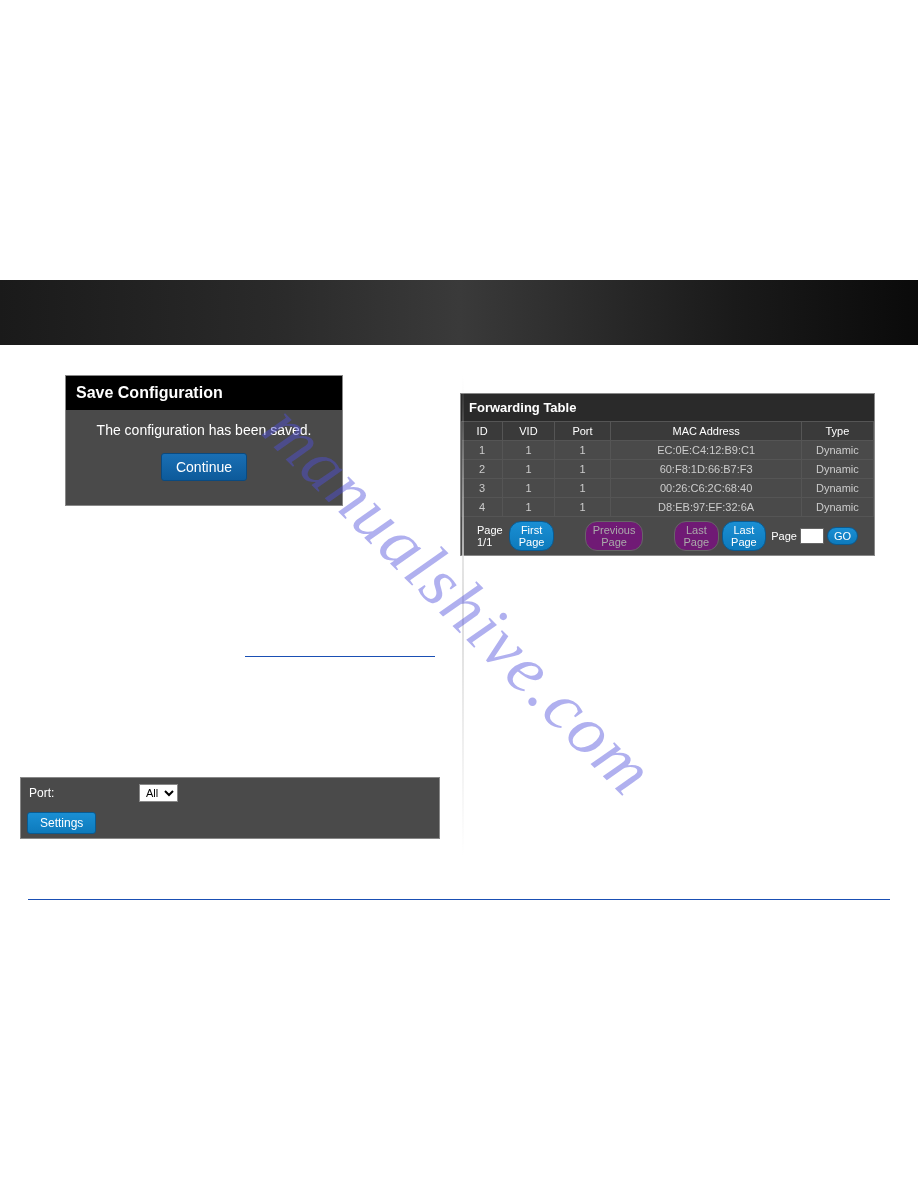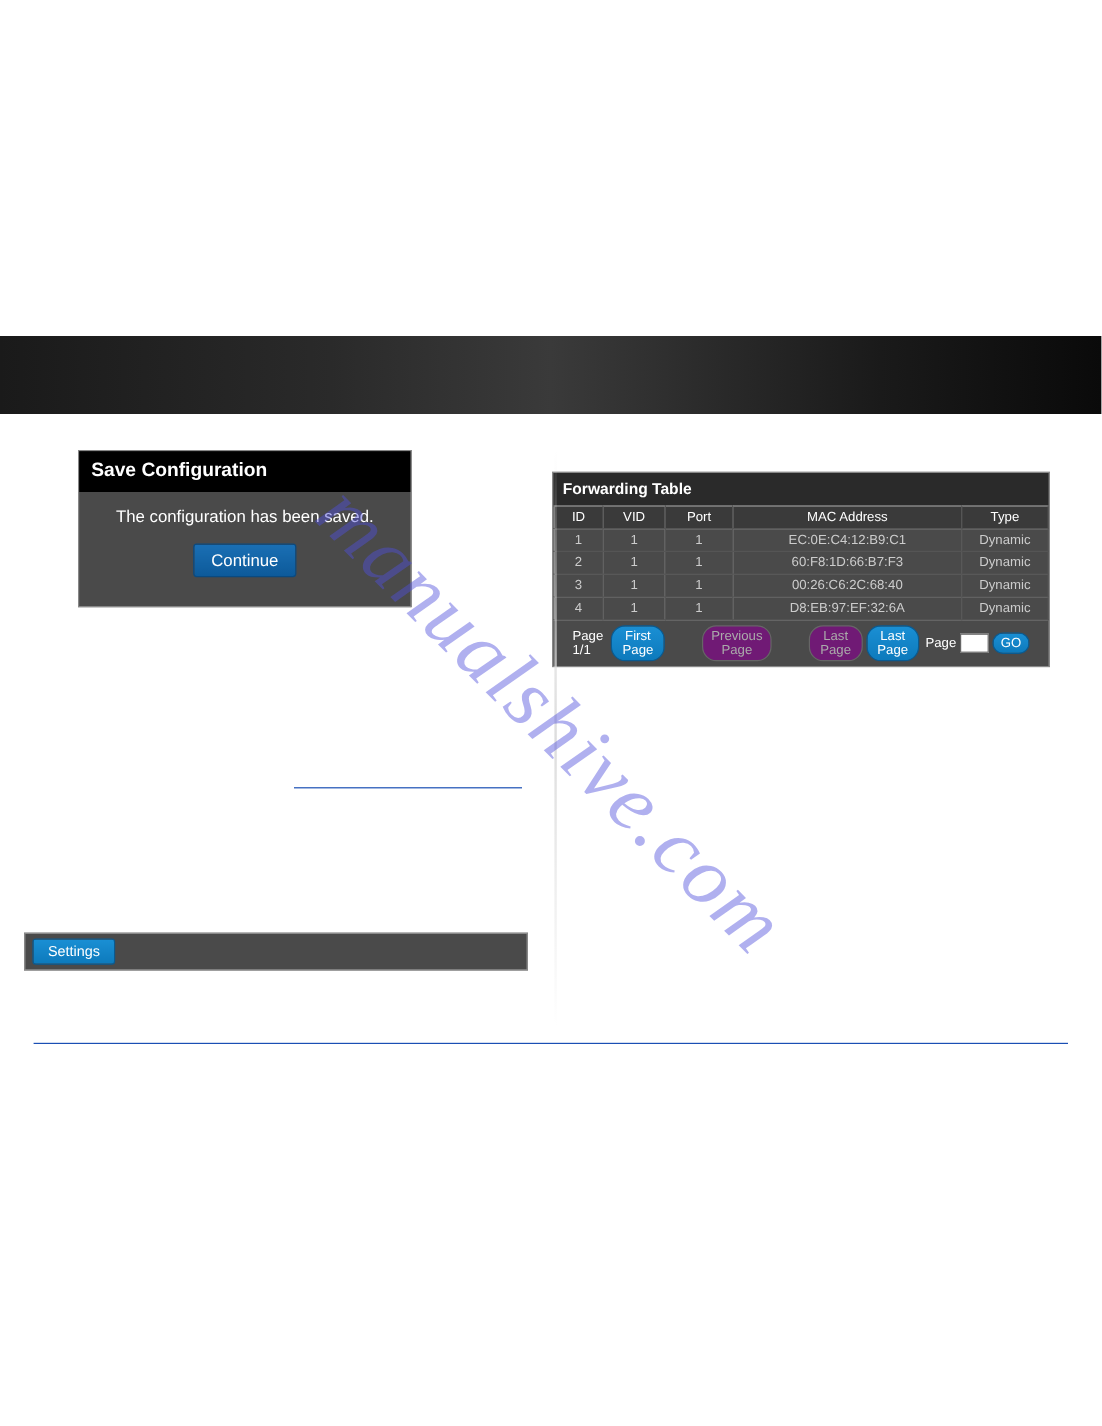--- a/index.html
+++ b/index.html
@@ -215,20 +215,26 @@
       <div class="save-config-header">Save Configuration</div>
       <div class="save-config-body">
         <div class="save-config-message">The configuration has been saved.</div>
         <button class="continue-btn">Continue</button>
       </div>
     </div>
 
     <div class="blue-underline"></div>
 
     <div class="fwd-settings-box">
+      <div class="fwd-settings-body">
+        <span class="port-label">Port:</span>
+        <select class="port-select">
+          <option>All</option>
+        </select>
+      </div>
       <div class="fwd-settings-footer">
         <button class="refresh-btn">Settings</button>
       </div>
     </div>
   </div>
 
   <div class="right-col">
     <div class="fwd-table-box">
       <div class="fwd-table-header">Forwarding Table</div>
       <table class="fwd-table">

